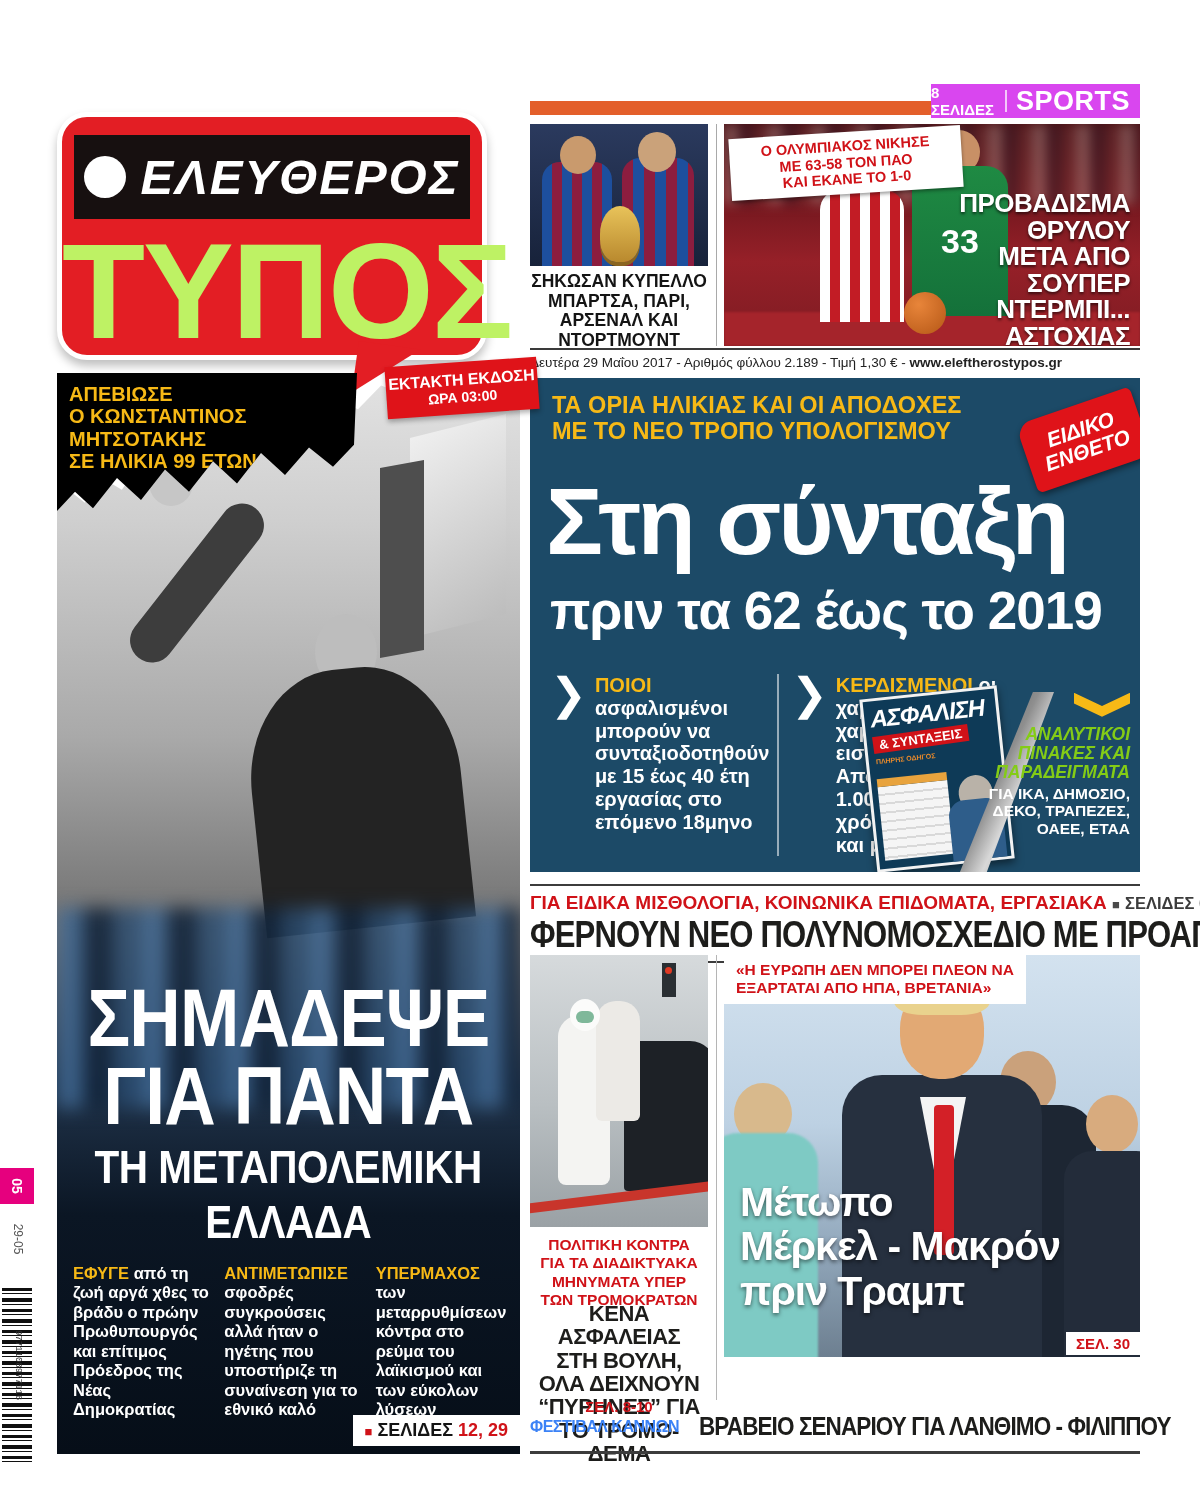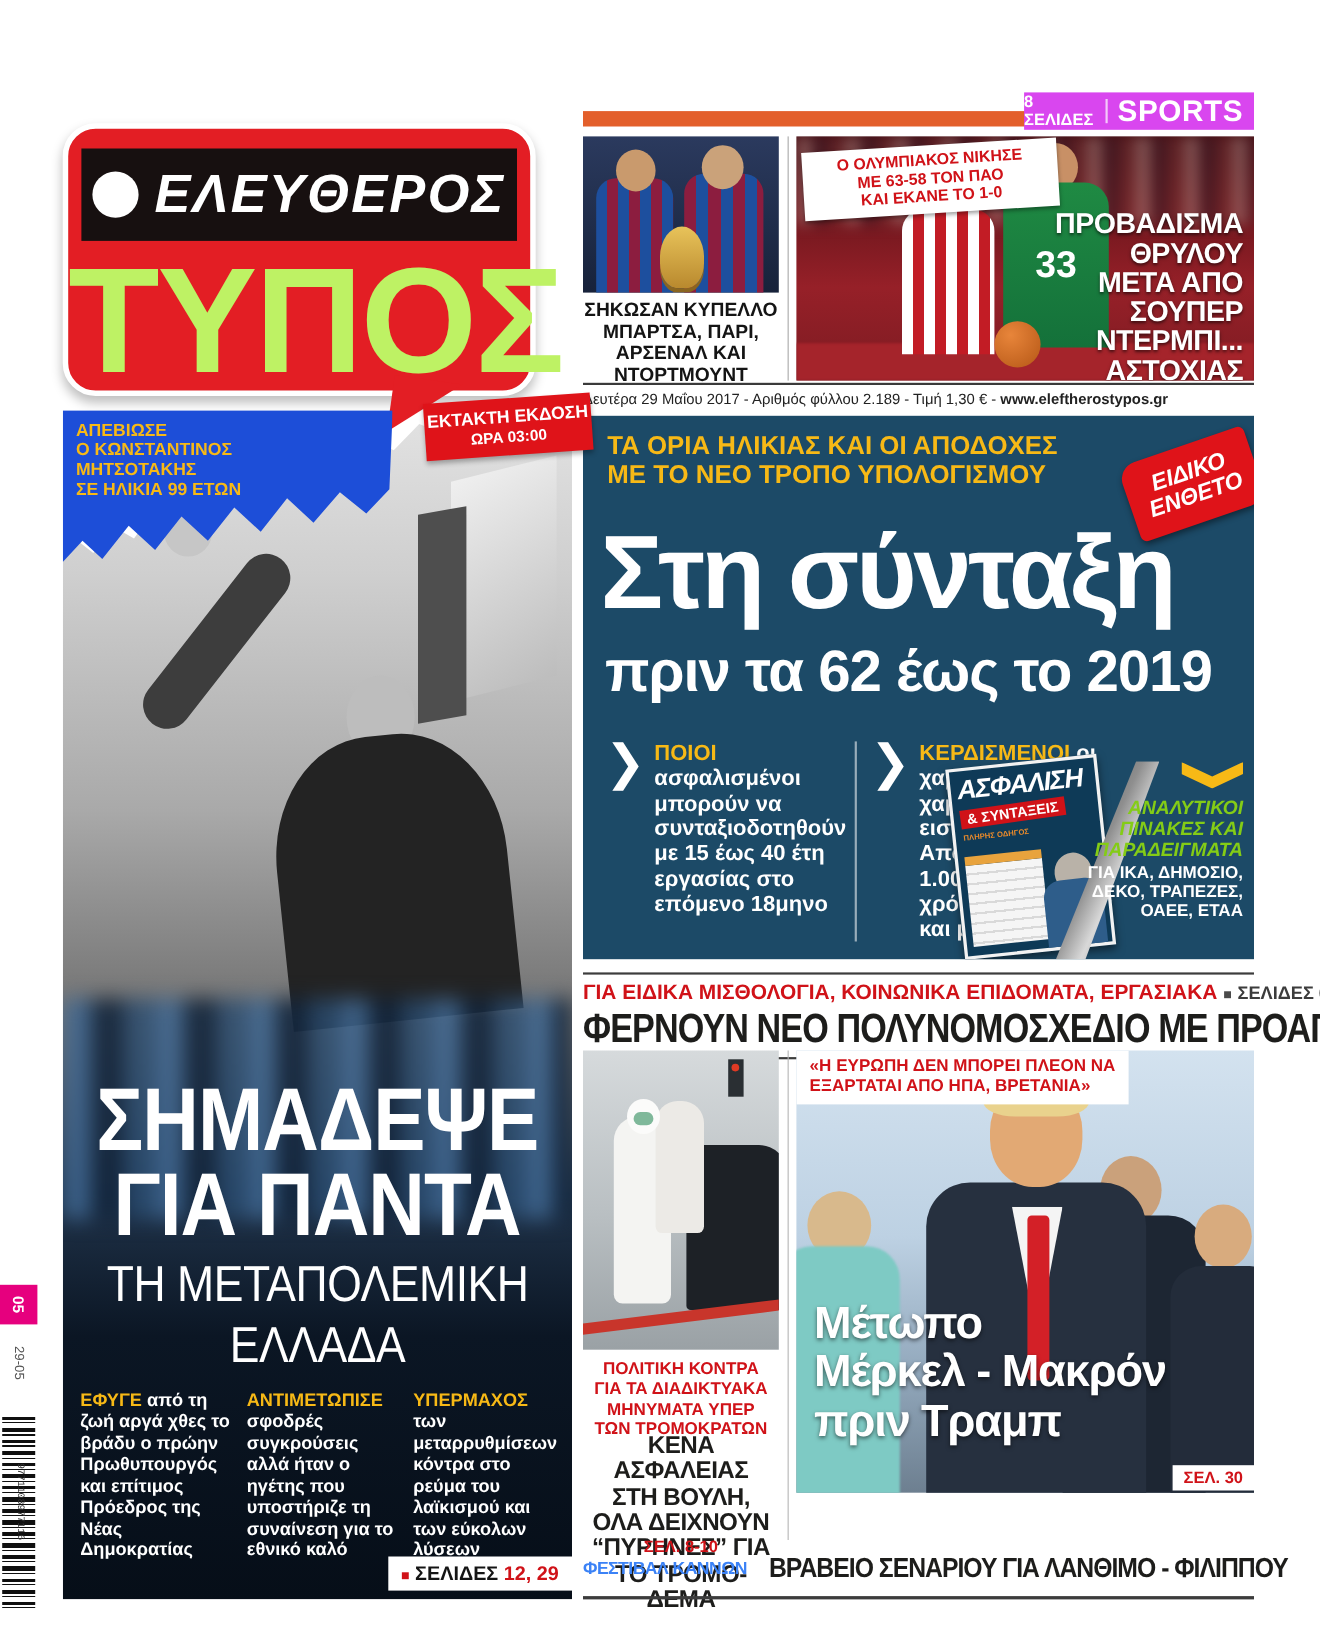--- a/index.html
+++ b/index.html
@@ -126,26 +126,26 @@
     background:linear-gradient(180deg,#e3e3e3 0%,#cfcfcf 14%,#a9a9a9 34%,#6f6f6f 52%,#20334a 66%,#0b1624 78%,#060e18 100%);}
   .ph-flag1{position:absolute;right:14px;top:58px;width:96px;height:200px;background:linear-gradient(160deg,#efefef,#bdbdbd);transform:skewY(-14deg);}
   .ph-flag2{position:absolute;right:96px;top:96px;width:44px;height:190px;background:#4e4e4e;transform:skewY(-10deg);}
   .ph-arm{position:absolute;left:118px;top:120px;width:44px;height:190px;background:#3d3d3d;border-radius:22px;transform:rotate(38deg);}
   .ph-hand{position:absolute;left:92px;top:92px;width:44px;height:46px;border-radius:50%;background:#c6c6c6;}
   .ph-face{position:absolute;left:258px;top:246px;width:62px;height:76px;border-radius:50%;background:#bdbdbd;}
   .ph-suit{position:absolute;left:196px;top:300px;width:210px;height:260px;border-radius:44% 44% 0 0;background:#232323;transform:rotate(-6deg);}
   .ph-crowd{position:absolute;left:0;top:540px;width:100%;height:200px;
     background:repeating-linear-gradient(90deg,rgba(64,104,146,.85) 0 26px,rgba(18,36,58,.9) 26px 56px,rgba(42,76,112,.8) 56px 84px);
     filter:blur(9px);}
-  .obit-label{position:absolute;left:0;top:5px;width:300px;height:138px;background:#1d4ed8;z-index:3;
+  .obit-label{position:absolute;left:0;top:5px;width:300px;height:138px;background:#000000;z-index:3;
     clip-path:polygon(0 0,100% 0,99% 52%,92% 68%,84% 54%,76% 74%,68% 58%,60% 80%,52% 64%,44% 86%,36% 70%,28% 92%,20% 76%,12% 98%,6% 86%,0 100%);
-    padding:10px 12px;box-sizing:border-box;color:#f7b916;font-weight:bold;font-size:16px;line-height:1.12;}
+    padding:10px 12px;box-sizing:border-box;color:#f7b916;font-weight:bold;font-size:20px;line-height:1.12;}
   .obit-headline{position:absolute;left:0;width:100%;top:612px;text-align:center;color:#fff;z-index:2;}
   .obit-h-big{font-size:81px;font-weight:bold;line-height:.96;letter-spacing:-1px;}
-  .obit-h-small{font-size:46px;font-weight:normal;line-height:1.04;letter-spacing:-.5px;margin-top:8px;}
+  .obit-h-small{font-size:46px;font-weight:bold;line-height:1.04;letter-spacing:-.5px;margin-top:8px;}
   .obit-cols{position:absolute;left:16px;right:8px;top:896px;display:flex;gap:15px;z-index:2;}
   .obit-col{flex:1;color:#fff;font-size:16.5px;line-height:1.18;font-weight:600;}
   .obit-col .lead{color:#f7b916;font-weight:bold;}
   .obit-pages{position:absolute;right:0;bottom:8px;background:#fff;padding:5px 12px;z-index:3;
     font-weight:bold;font-size:18px;color:#141414;white-space:nowrap;}
   .obit-pages .sq{color:#d01218;font-size:13px;}
   .obit-pages .num{color:#d01218;}
 
   
   .terror-photo{left:530px;top:955px;width:178px;height:272px;overflow:hidden;

